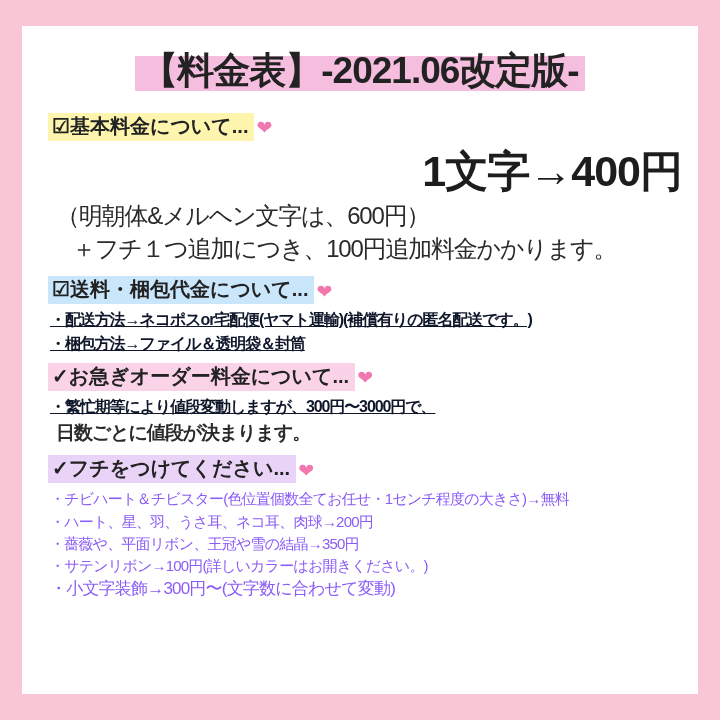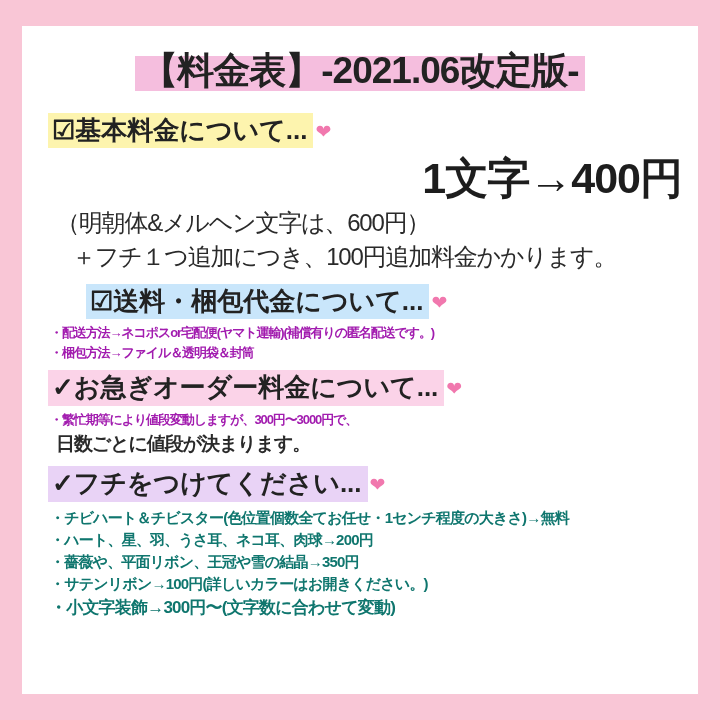--- a/index.html
+++ b/index.html
@@ -49,29 +49,29 @@
     line-height: 1.15;
   }
 
   
   .sec-head {
     display: flex;
     align-items: center;
     margin: 0 0 6px 10px;
   }
   .sec-head .label {
-    font-size: 26px;
+    font-size: 20px;
     font-weight: bold;
     color: #222222;
     padding: 1px 6px 2px 4px;
     line-height: 1.25;
     white-space: nowrap;
   }
   .hl-yellow { background: #fdf4ae; }
-  .hl-blue   { background: #c9e6fb; margin-left: 38px; }
+  .hl-blue   { background: #c9e6fb; }
   .hl-pink   { background: #fbd3e8; }
   .hl-violet { background: #e9d3f6; }
   .heart {
     color: #f178ae;
     font-size: 19px;
     margin-left: 2px;
     position: relative;
     top: 1px;
   }
 
@@ -91,40 +91,41 @@
     color: #2a2a2a;
     margin: 2px 0 2px 18px;
     letter-spacing: -1.2px;
     line-height: 1.3;
     white-space: nowrap;
   }
   .note-line.indent { margin-left: 34px; }
 
   
   .bullet {
-    font-size: 13px;
+    font-size: 16px;
     font-weight: bold;
-    color: #a21caf;
+    color: #0f172a;
     margin: 3px 0 2px 12px;
     letter-spacing: -1.1px;
     line-height: 1.3;
     white-space: nowrap;
+    text-decoration: underline;
   }
   .cont {
     font-size: 19px;
     font-weight: bold;
     color: #2a2a2a;
     margin: 0 0 4px 18px;
     letter-spacing: -1.1px;
     line-height: 1.35;
   }
   .bullet-sm {
     font-size: 15px;
-    font-weight: bold;
-    color: #0f766e;
+    font-weight: normal;
+    color: #8b5cf6;
     margin: 2px 0 1px 12px;
     letter-spacing: -0.8px;
     line-height: 1.35;
     white-space: nowrap;
   }
   .bullet-sm.big { font-size: 17px; }
 
   .spacer-6 { height: 6px; }
   .spacer-10 { height: 10px; }
 </style>

